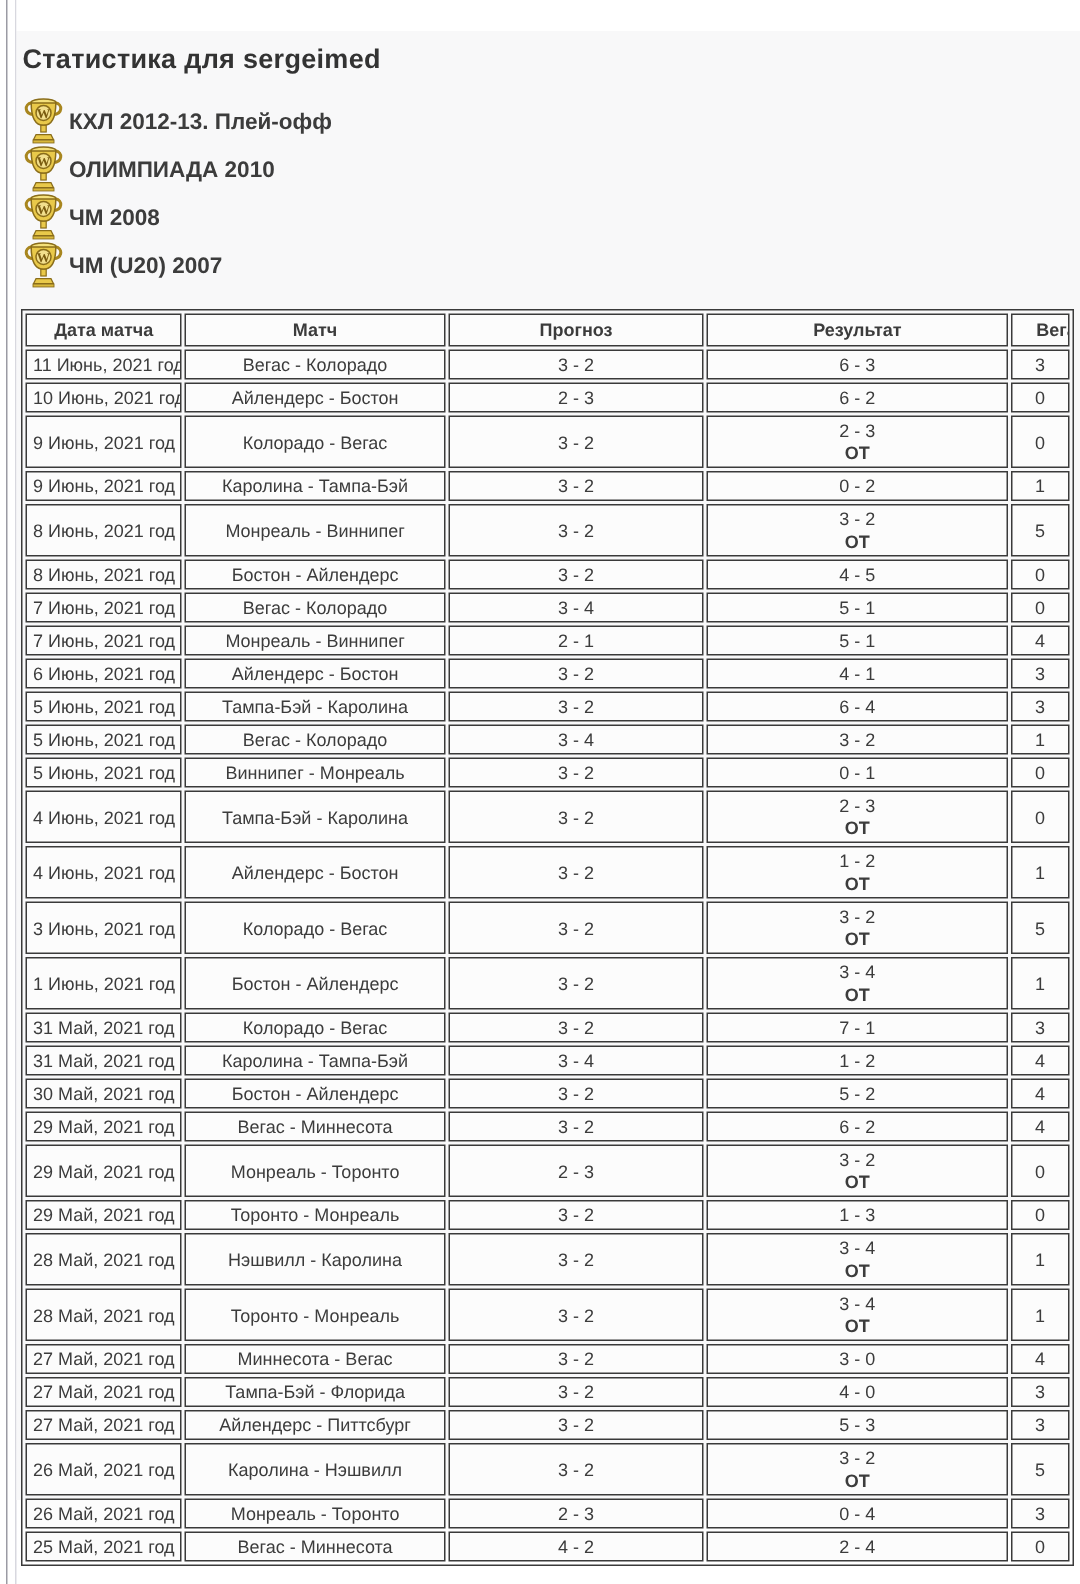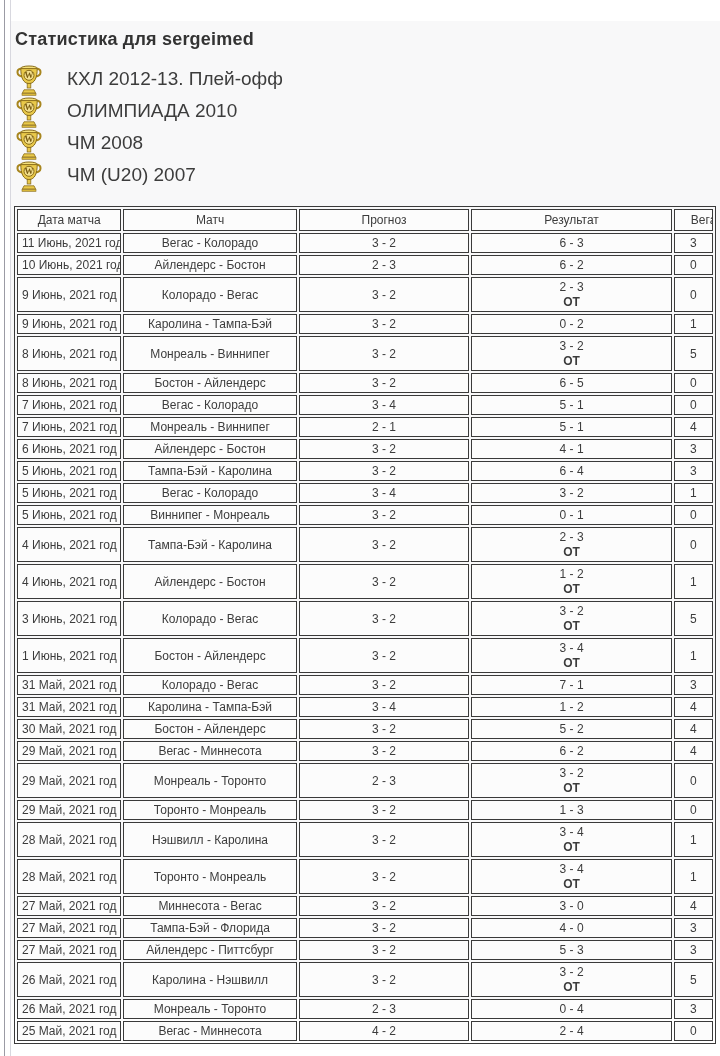--- a/index.html
+++ b/index.html
@@ -15,32 +15,32 @@
     position:absolute; left:11px; top:0; width:709px; height:1000px;
     background:linear-gradient(to bottom,#ffffff 0,#ffffff 21px,#f8f8f9 21px,#f8f8f9 100%);
   }
   .page-title {
     margin:29px 0 0 4px; font-size:18px; line-height:21px;
     font-weight:bold; color:#333333; letter-spacing:.2px;
   }
   .achievements { margin:14px 0 0 3px; }
   .ach { display:flex; align-items:flex-end; height:32px; }
   .ach svg { width:30px; height:32px; flex:0 0 30px; display:block; }
-  .ach .lbl { margin-left:23px; padding-bottom:6px; font-size:19px; color:#3c3c3c; }
+  .ach .lbl { margin-left:2px; padding-bottom:6px; font-size:15px; color:#3c3c3c;font-weight:bold; }
   table.stats {
     margin:14px 0 0 3px; width:702px; table-layout:fixed;
     border-collapse:separate; border-spacing:2px;
     border:1px solid #3a3a3a; background:transparent;
   }
   th, td {
     border:1px solid #3a3a3a; background:#fcfcfc;
     font-size:12px; line-height:16px; padding:1px 4px;
     text-align:center; vertical-align:middle; overflow:hidden; color:#3c3c3c;
   }
-  th { font-weight:normal; padding:2px 16px; }
+  th { font-weight:bold; padding:2px 16px; }
   td.c-date  { text-align:center; white-space:nowrap; }
   td.c-match { text-align:center; }
   td.c-result .res-note { line-height:15px;font-weight:bold; }
 </style>
 </head>
 <body>
 
 <div class="vline1"></div>
 <div class="vline2"></div>
 
@@ -173,21 +173,21 @@
       <div class="res-score">3 - 2</div>
       <div class="res-note">ОТ</div>
     </td>
     <td class="c-points">5</td>
   </tr>
         <tr>
     <td class="c-date">8 Июнь, 2021 год</td>
     <td class="c-match">Бостон - Айлендерс</td>
     <td class="c-forecast">3 - 2</td>
     <td class="c-result">
-      <div class="res-score">6 - 5</div>
+      <div class="res-score">4 - 5</div>
 
     </td>
     <td class="c-points">0</td>
   </tr>
         <tr>
     <td class="c-date">7 Июнь, 2021 год</td>
     <td class="c-match">Вегас - Колорадо</td>
     <td class="c-forecast">3 - 4</td>
     <td class="c-result">
       <div class="res-score">5 - 1</div>

